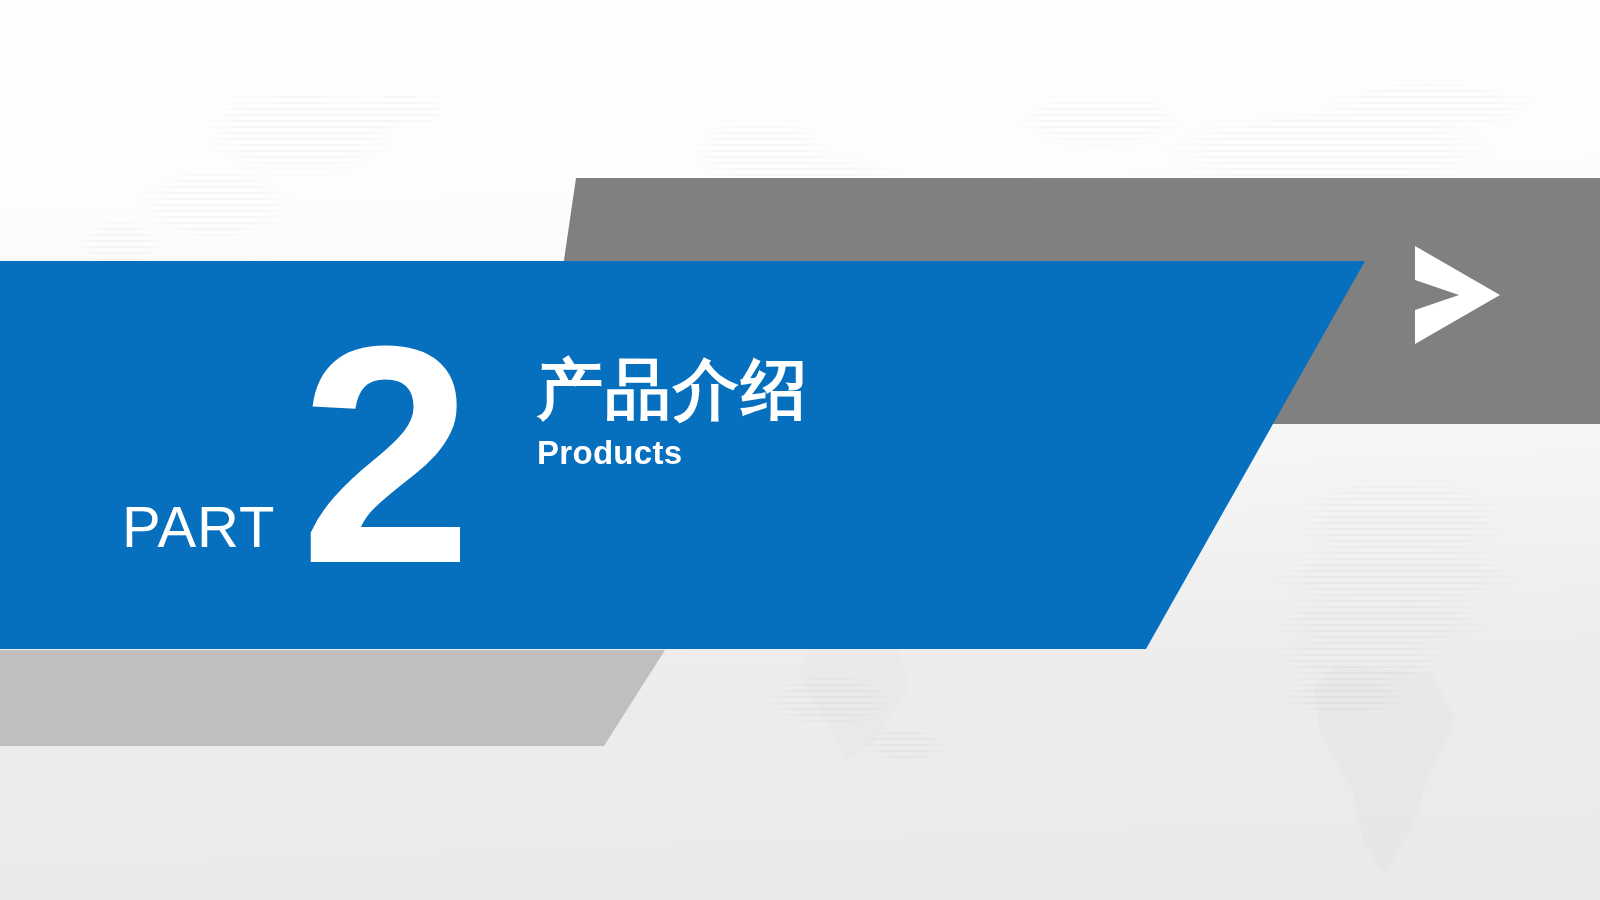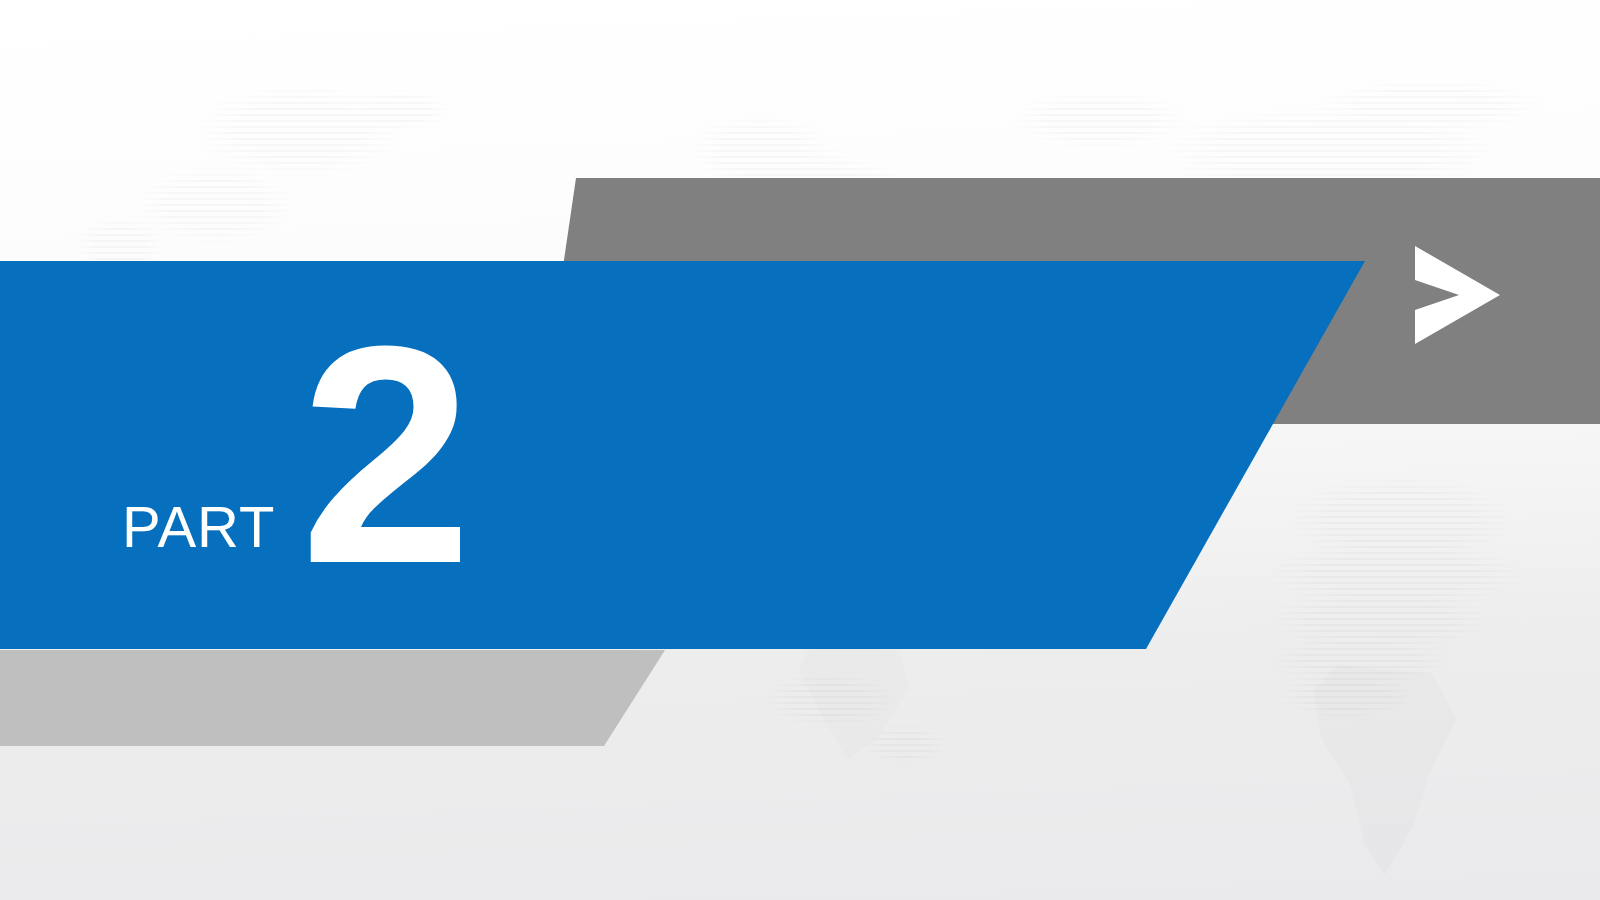--- a/index.html
+++ b/index.html
@@ -186,14 +186,18 @@
   </svg>
 
   <div class="band-blue"></div>
 
   <div class="band-grey-light"></div>
 
   <div class="part-label">PART</div>
 
   <div class="big-number">2</div>
 
+  <div class="title-group">
+    <div class="title-cn">产品介绍</div>
+    <div class="title-en">Products</div>
+  </div>
 
 </div>
 
 </body></html>

